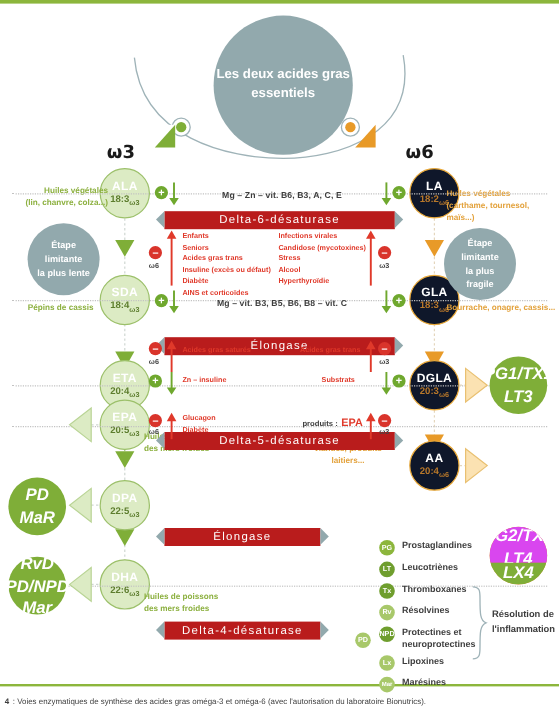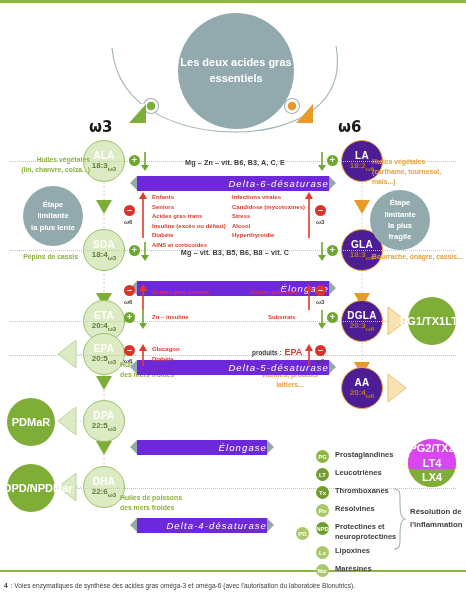--- a/index.html
+++ b/index.html
@@ -26,38 +26,38 @@
   .node{
     border-radius:50%;display:flex;flex-direction:column;align-items:center;
     justify-content:center;text-align:center;box-sizing:border-box;
   }
   .node .nm{font-size:10px;font-weight:bold;letter-spacing:.3px;}
   .node .fm{font-size:8px;font-weight:bold;}
   .node .fm sub{font-size:6px;}
   .n3{width:42px;height:42px;background:#dcebc4;border:1.6px solid #9cc06a;color:#ffffff;}
   .n3 .fm{color:#5d7d2e;}
   .n3 .nm{color:#ffffff;}
-  .n6{width:42px;height:42px;background:#4c1d95;border:1.6px solid #e9a93a;color:#ffffff;}
+  .n6{width:42px;height:42px;background:#0f172a;border:1.6px solid #e9a93a;color:#ffffff;}
   .n6 .fm{color:#b9782a;}
   .n6 .nm{color:#ffffff;}
 
   
-  .med{border-radius:50%;display:flex;flex-direction:row;align-items:center;
-    justify-content:center;text-align:center;color:#ffffff;font-size:11px;font-weight:bold;line-height:1.35;}
+  .med{border-radius:50%;display:flex;flex-direction:column;align-items:center;
+    justify-content:center;text-align:center;color:#ffffff;font-size:14px;font-weight:bold;line-height:1.35;font-style:italic;}
   .med-g{background:#7fae38;}
   .med-split{overflow:hidden;background:#d98324;position:relative;}
   .med-split .top{position:absolute;left:0;top:0;width:100%;height:62%;background:#d946ef;
     display:flex;flex-direction:column;align-items:center;justify-content:center;padding-top:4px;box-sizing:border-box;}
   .med-split .bot{position:absolute;left:0;top:62%;width:100%;height:38%;background:#7fae38;
     display:flex;align-items:center;justify-content:center;}
 
   
-  .enz{height:15px;background:#6d28d9;color:#ffffff;font-size:9.5px;
-    display:flex;align-items:center;justify-content:flex-end;letter-spacing:1.1px;
-    position:relative;font-style:italic;}
+  .enz{height:15px;background:#b91c1c;color:#ffffff;font-size:9.5px;
+    display:flex;align-items:center;justify-content:center;letter-spacing:1.1px;
+    position:relative;}
   .enz .ptL,.enz .ptR{position:absolute;top:0;width:0;height:0;border-top:7.5px solid transparent;border-bottom:7.5px solid transparent;}
   .enz .ptL{left:-7px;border-right:7px solid #92a9ad;}
   .enz .ptR{right:-7px;border-left:7px solid #92a9ad;}
 
   
   .cofac{font-size:7.2px;font-weight:bold;color:#3d3d3d;text-align:center;letter-spacing:.1px;}
   .srcg{font-size:6.8px;font-weight:bold;color:#8cb03f;line-height:1.45;}
   .srco{font-size:6.8px;font-weight:bold;color:#e3a23c;line-height:1.45;}
   .inh{font-size:6px;font-weight:bold;color:#e0392a;line-height:1.6;}
   .big-epa{font-size:9px;font-weight:bold;color:#e0392a;}

